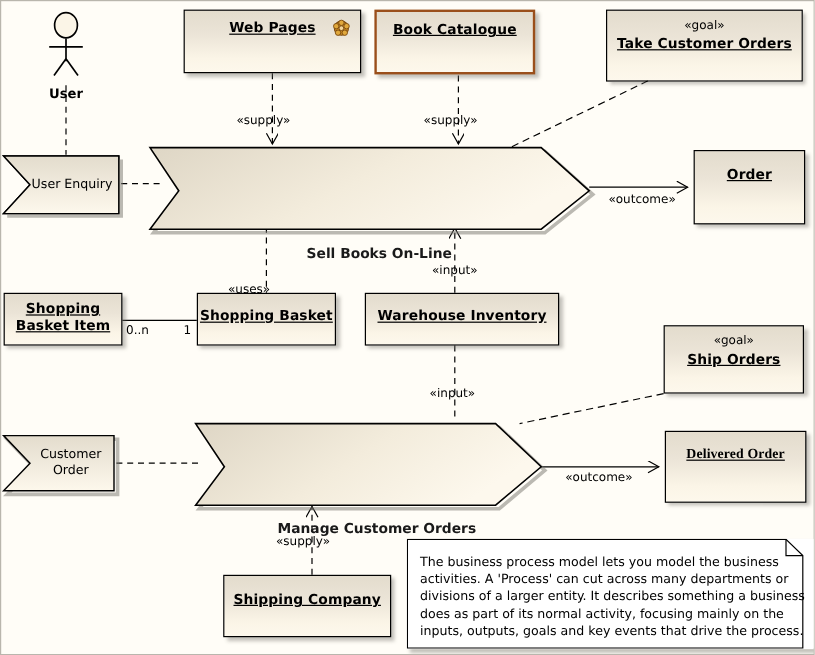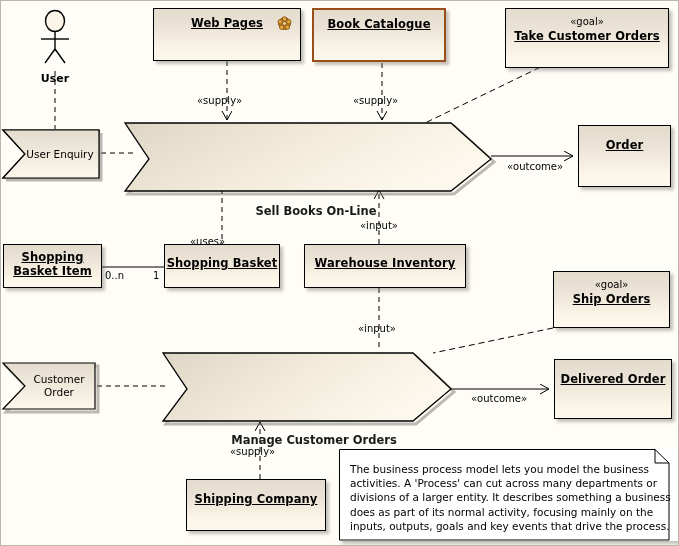--- a/index.html
+++ b/index.html
@@ -296,21 +296,21 @@
 
   <div class="node" style="left:303px; top:243px; width:162px; height:44px; padding-top:11px;">
     <div class="title">Warehouse Inventory</div>
   </div>
 
   <div class="node" style="left:552px; top:270px; width:117px; height:57px;">
     <div class="stereo">«goal»</div>
     <div class="title">Ship Orders</div>
   </div>
 
-  <div class="node" style="left:553px; top:358px; width:118px; height:60px; padding-top:12px;">
+  <div class="node" style="left:553px; top:358px; width:118px; height:60px; padding-top:12px;font-family:Liberation Serif, serif;">
     <div class="title">Delivered Order</div>
   </div>
 
   <div class="node" style="left:167px; top:478px; width:140px; height:52px; padding-top:12px;margin-left:18px;">
     <div class="title">Shipping Company</div>
   </div>
 
   <div class="event" style="left:2px; top:361px; width:94px; height:48px;">
     <svg width="98" height="52">
       <defs>

